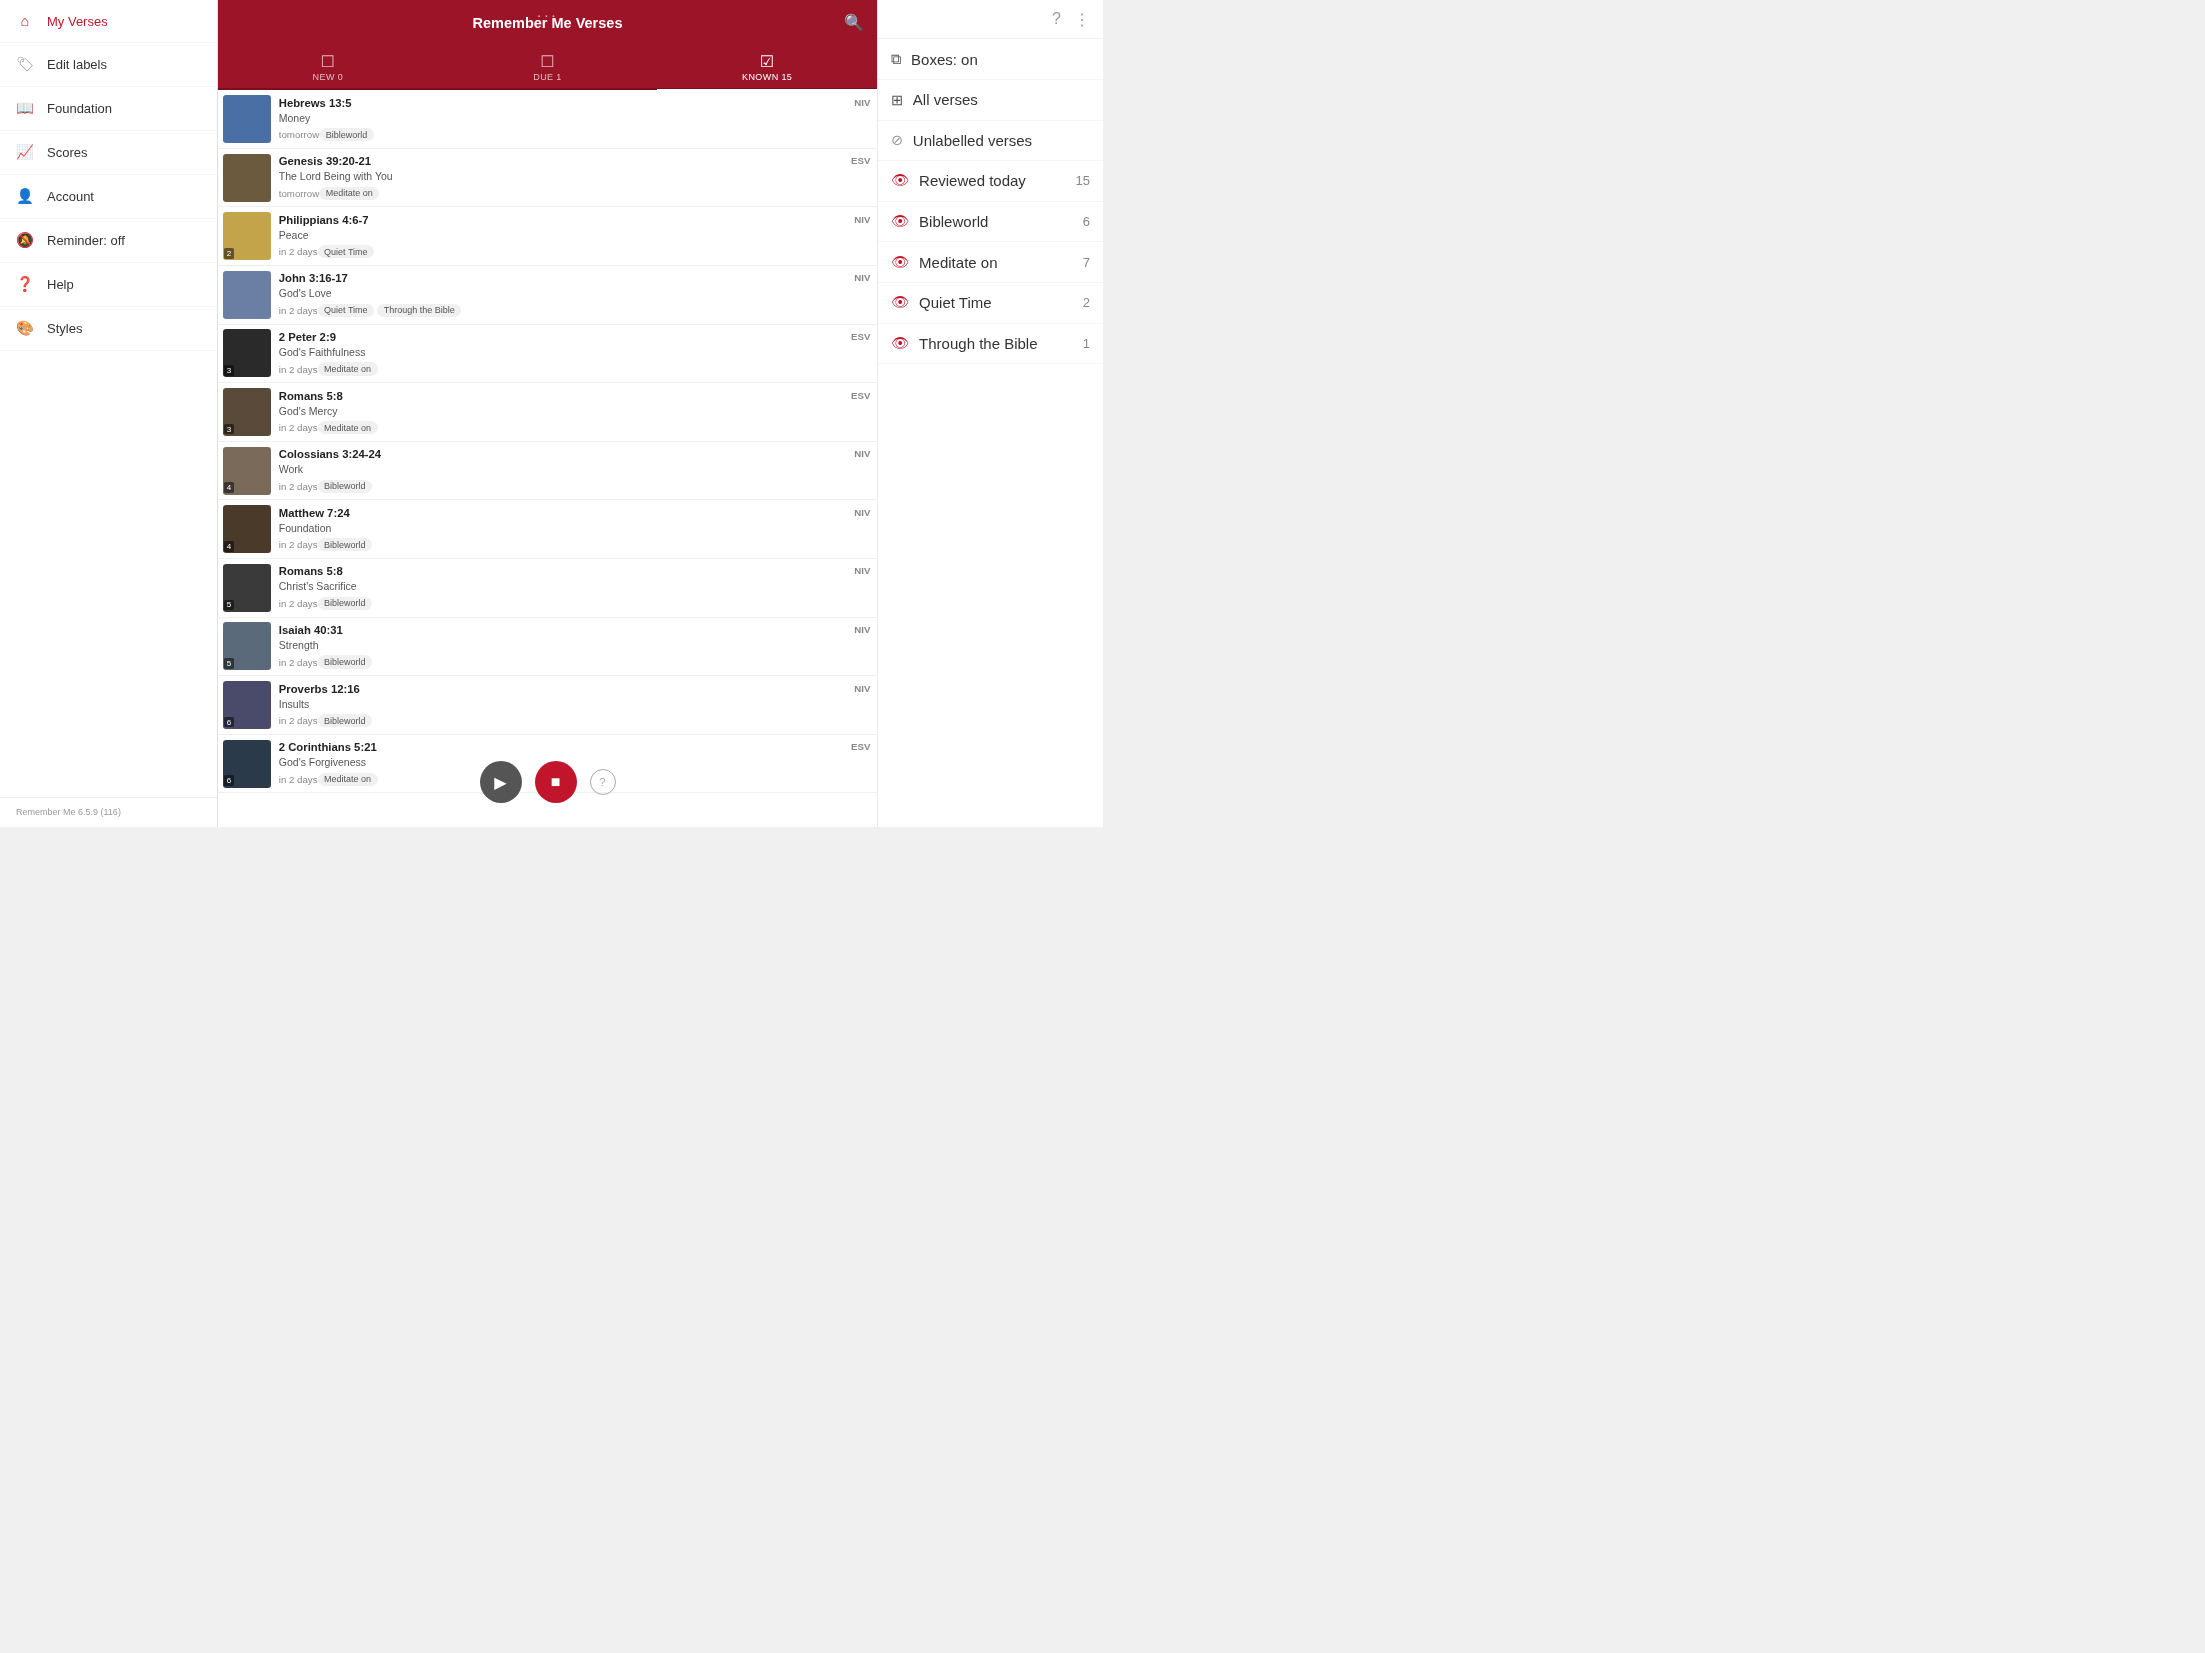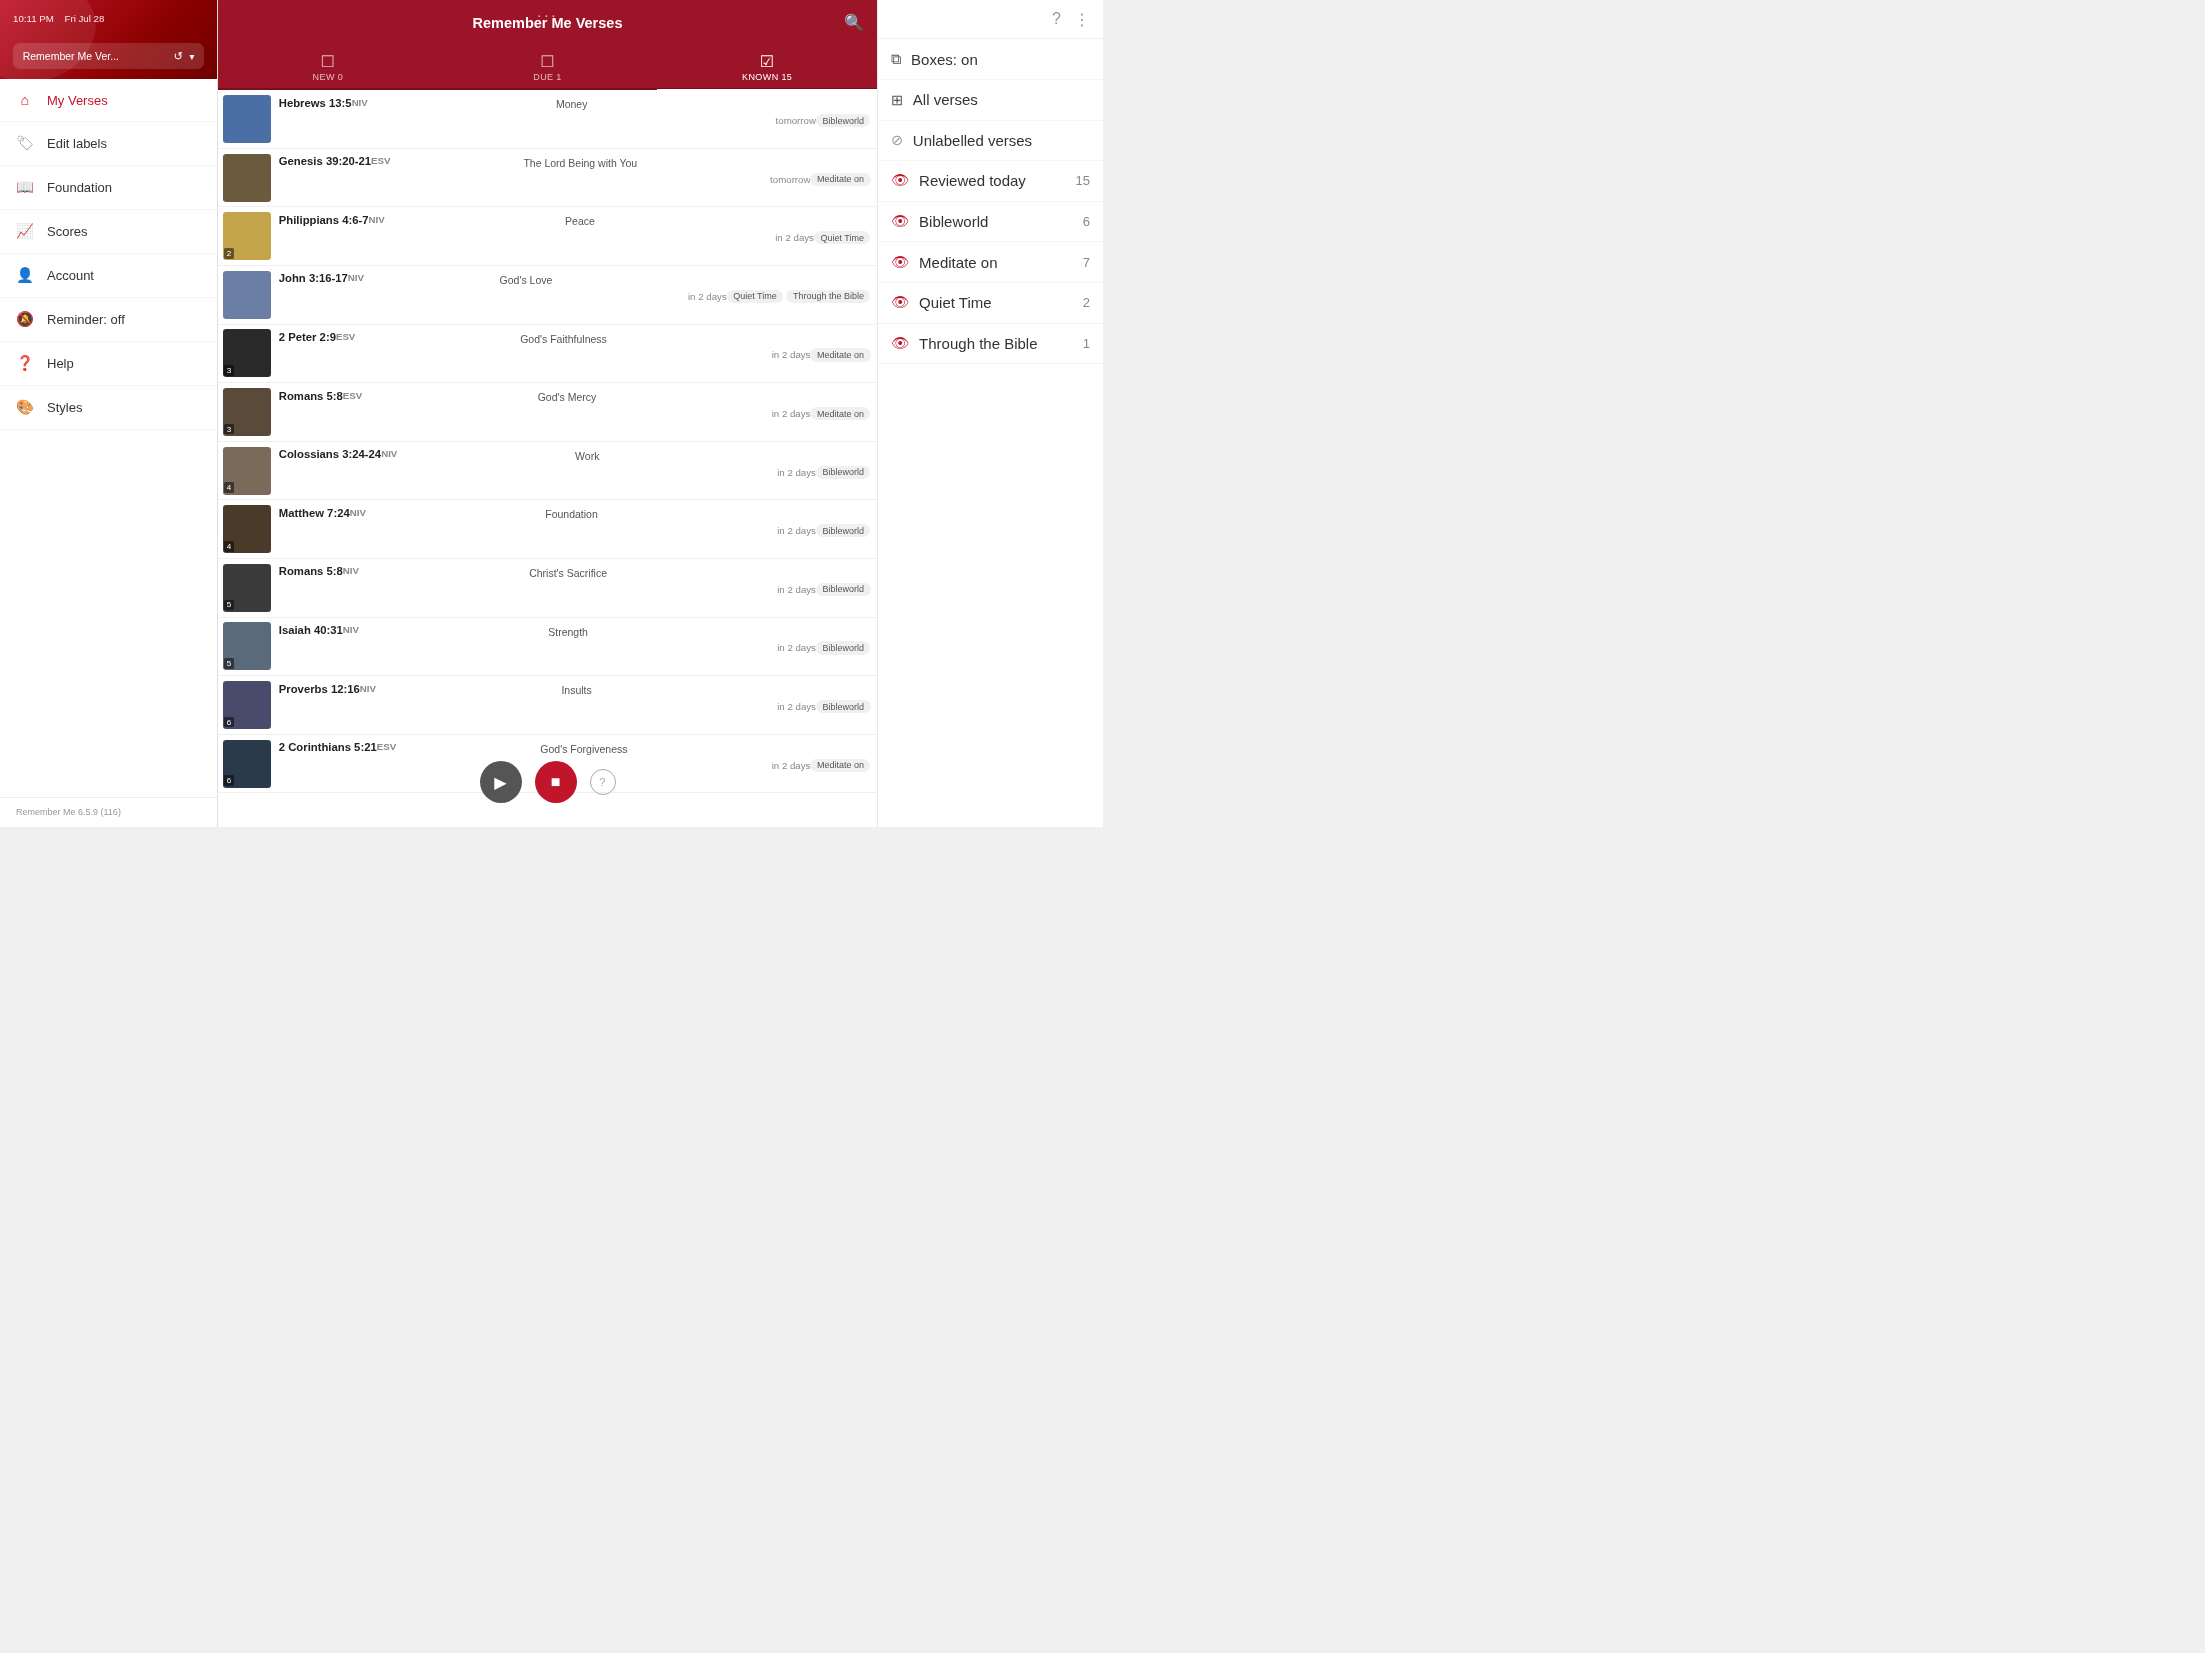--- a/index.html
+++ b/index.html
@@ -218,20 +218,21 @@
       background: rgba(0,0,0,0.5);
       color: #fff;
       font-size: 8px;
       padding: 0.8px 2.4px;
       border-radius: 1.6px;
     }
     .verse-info {
       flex: 1;
       padding: 6.5px 6.5px 6.5px 3.2px;
       display: flex;
+      flex-direction: column;
       justify-content: space-between;
     }
     .verse-top-row {
       display: flex;
       justify-content: space-between;
       align-items: flex-start;
     }
     .verse-ref {
       font-size: 11.3px;
       font-weight: 600;
@@ -381,32 +382,20 @@
       display: flex;
       flex-direction: column;
       position: relative;
     }
   </style>
 </head>
 <body>
 
 <div class="left-sidebar">
   <div class="sidebar-top-bg"></div>
-  <div class="sidebar-header">
-    <div class="sidebar-time">
-      <span>10:11 PM</span>
-      &nbsp;&nbsp;
-      <span>Fri Jul 28</span>
-    </div>
-    <div class="sidebar-app-row">
-      <span class="sidebar-app-name">Remember Me Ver...</span>
-      <span class="sidebar-refresh-icon">↺</span>
-      <span class="sidebar-dropdown-icon">▾</span>
-    </div>
-  </div>
 
   <nav class="sidebar-nav">
     <div class="sidebar-nav-item active">
       <span class="nav-icon">⌂</span>
       <span class="nav-label">My Verses</span>
     </div>
     <div class="sidebar-nav-item">
       <span class="nav-icon">🏷</span>
       <span class="nav-label">Edit labels</span>
     </div>

